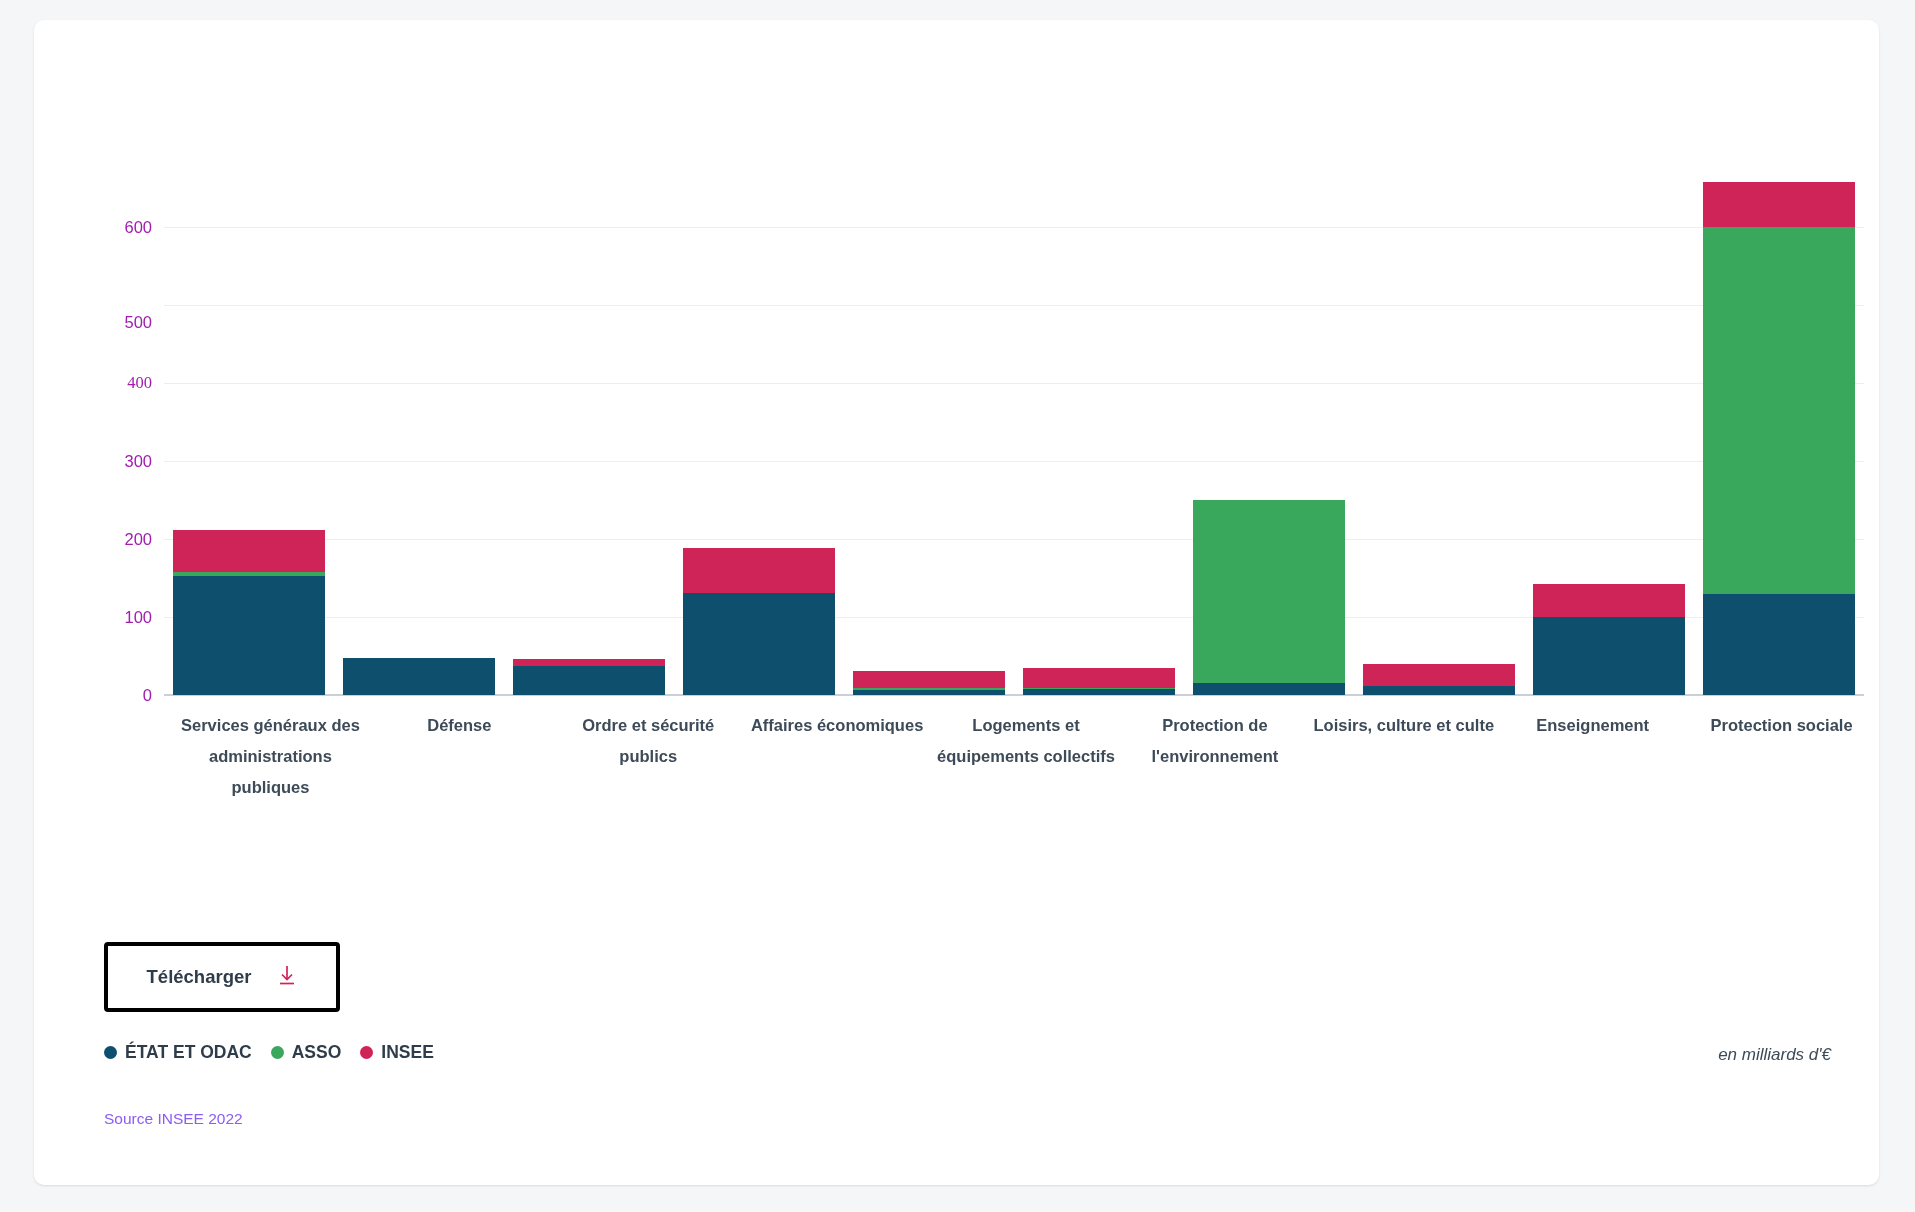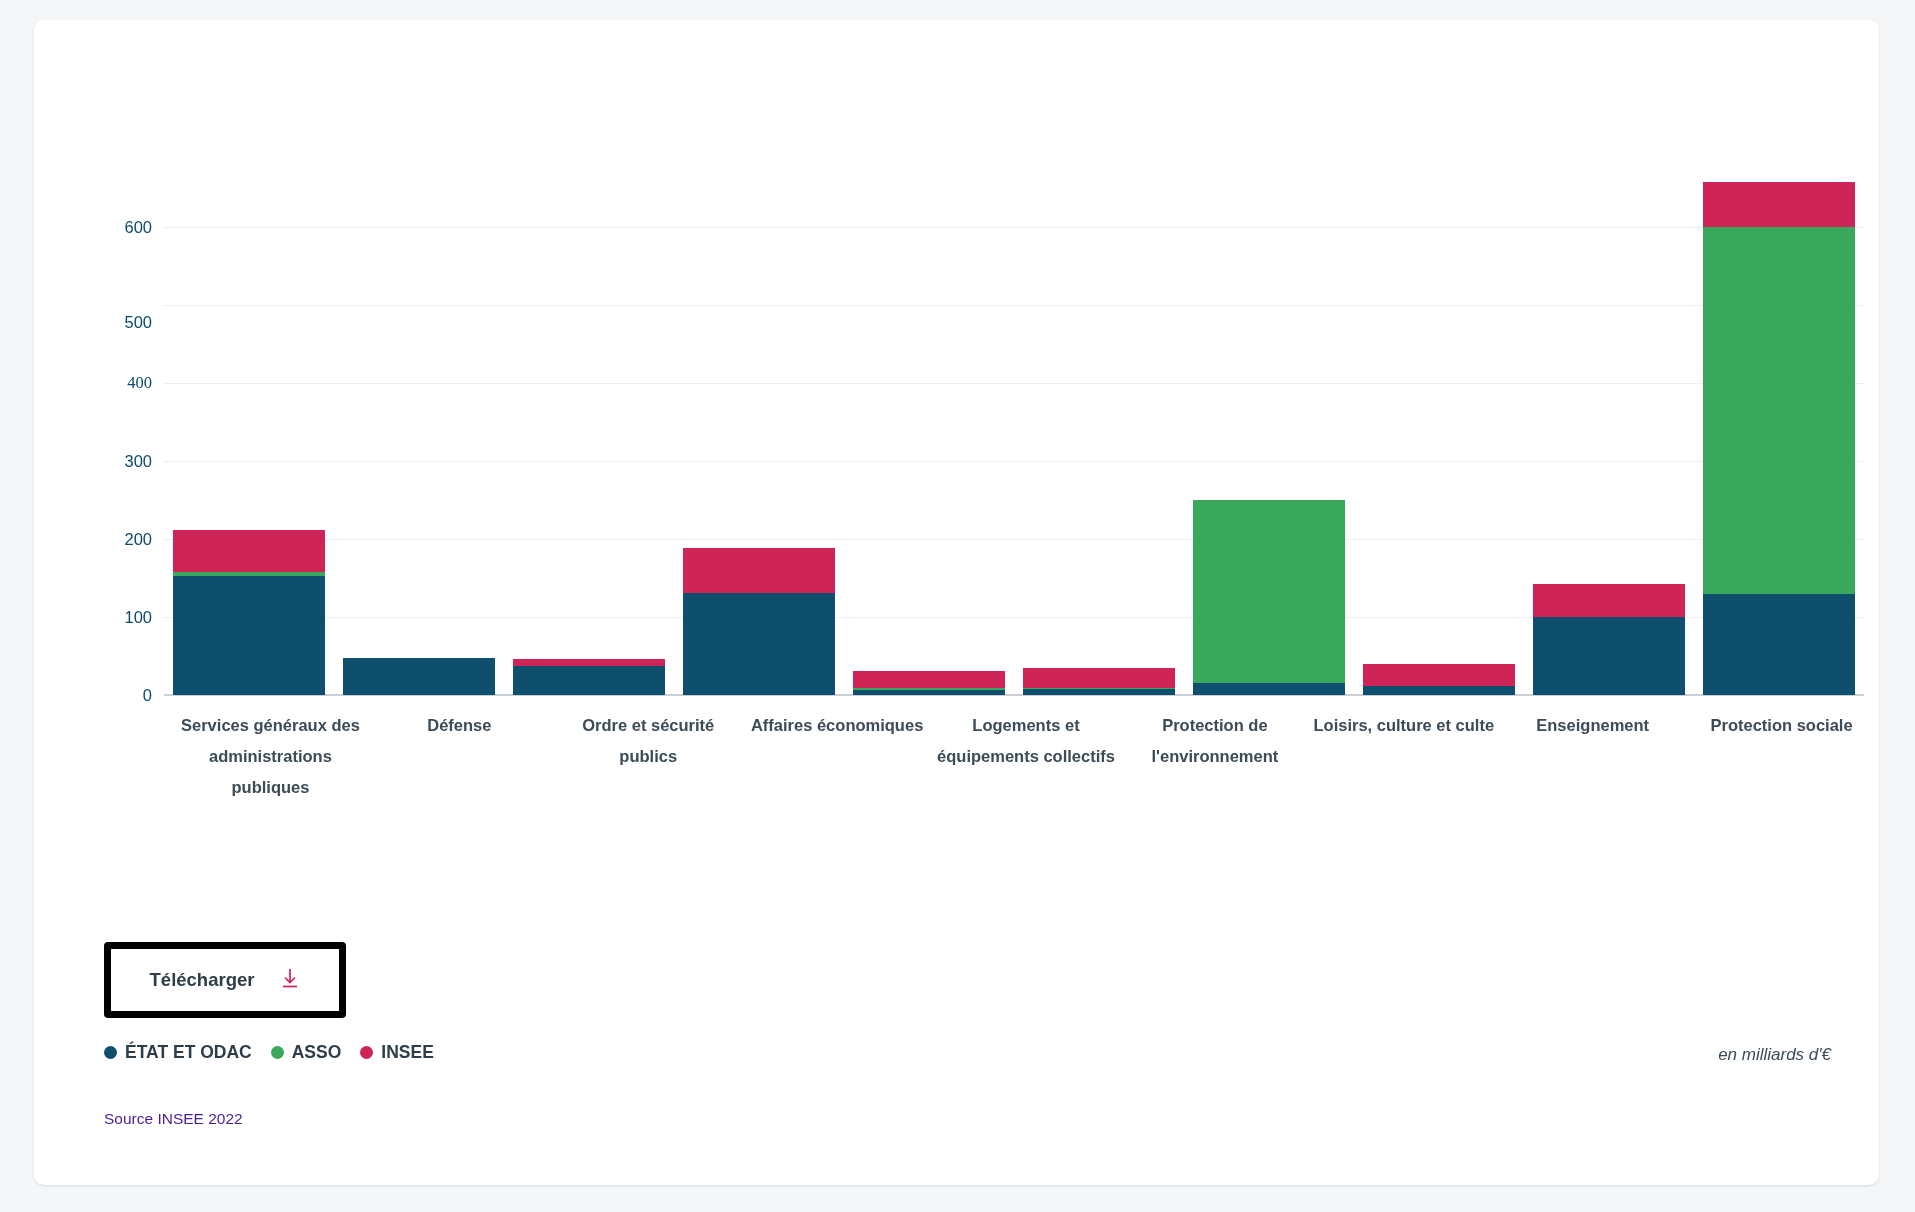--- a/index.html
+++ b/index.html
@@ -66,21 +66,21 @@
     width: 1700px;
     height: 2px;
     background: #c9d0d7;
   }
   .ytick {
     position: absolute;
     right: 1712px;
     width: 60px;
     text-align: right;
     font-size: 16.5px;
-    color: #0c4a6e;
+    color: #a21caf;
     transform: translateY(-50%);
     white-space: nowrap;
   }
   .bars {
     position: absolute;
     left: 0;
     top: 0;
     width: 1700px;
     height: 515px;
     display: flex;
@@ -118,21 +118,21 @@
     box-sizing: border-box;
   }
 
   
   .download-btn {
     position: absolute;
     left: 70px;
     top: 922px;
     width: 228px;
     height: 62px;
-    border: 7px solid #000000;
+    border: 4px solid #000000;
     border-radius: 4px;
     background: #fff;
     display: flex;
     align-items: center;
     justify-content: center;
     gap: 26px;
     cursor: pointer;
   }
   .download-btn .lbl {
     font-size: 18.5px;
@@ -172,21 +172,21 @@
     top: 1025px;
     font-size: 17px;
     font-style: italic;
     color: #3d4a57;
   }
   .source {
     position: absolute;
     left: 70px;
     top: 1090px;
     font-size: 15.5px;
-    color: #4c1d95;
+    color: #8b5cf6;
   }
 </style>
 </head>
 <body>
 
 <div class="card">
 
 
   <div class="plot" id="plot">
       <div class="axis-line" style="top: 514px;"></div>

